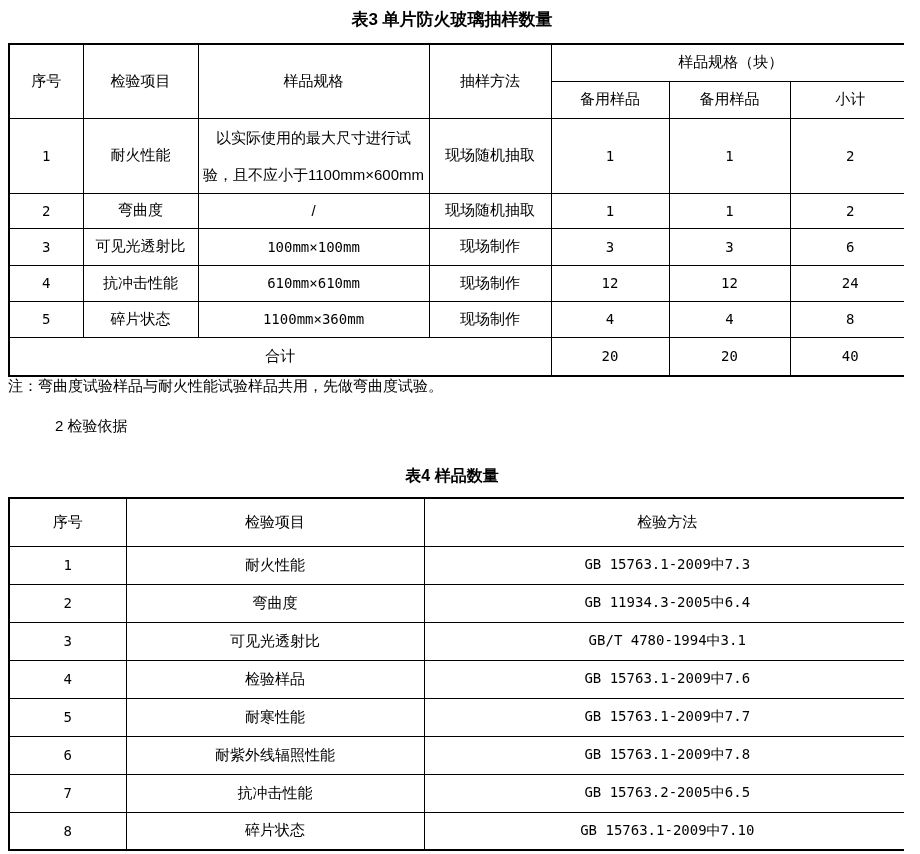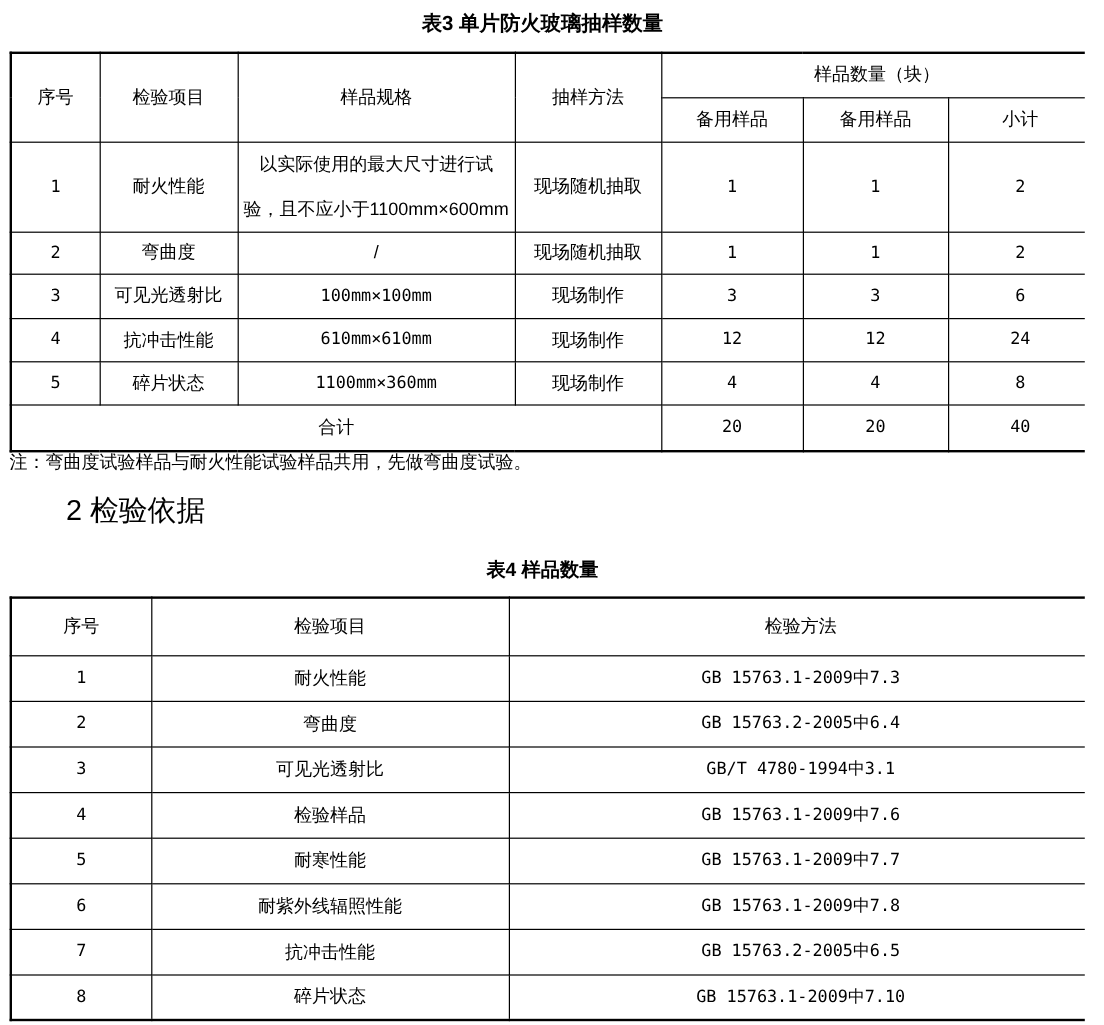--- a/index.html
+++ b/index.html
@@ -60,21 +60,21 @@
     font-family: "DejaVu Sans Mono", "Liberation Mono", monospace;
     font-size: 14px;
   }
   .note {
     margin: 0 0 0 8px;
     font-size: 15px;
     line-height: 18px;
   }
   .section-heading {
     margin: 19px 0 0 55px;
-    font-size: 24px;
+    font-size: 15px;
     line-height: 24px;
   }
 </style>
 </head>
 <body>
 
 <div class="page">
 
   <div class="tbl-title" id="t3-title">表3 单片防火玻璃抽样数量</div>
 
@@ -87,21 +87,21 @@
         <col style="width:118px">
         <col style="width:121px">
         <col style="width:121px">
     </colgroup>
     <tbody>
       <tr class="h1">
         <td rowspan="2">序号</td>
         <td rowspan="2">检验项目</td>
         <td rowspan="2">样品规格</td>
         <td rowspan="2">抽样方法</td>
-        <td colspan="3">样品数量（块）</td>
+        <td colspan="3">样品规格（块）</td>
       </tr>
       <tr class="h2">
         <td>备用样品</td>
         <td>备用样品</td>
         <td>小计</td>
       </tr>
 
       <tr class="r1">
         <td class="mono">1</td>
         <td>耐火性能</td>
@@ -176,21 +176,21 @@
         <td>检验方法</td>
       </tr>
       <tr class="row">
         <td class="mono">1</td>
         <td>耐火性能</td>
         <td class="mono">GB 15763.1-2009中7.3</td>
       </tr>
       <tr class="row">
         <td class="mono">2</td>
         <td>弯曲度</td>
-        <td class="mono">GB 15763.2-2005中6.4</td>
+        <td class="mono">GB 11934.3-2005中6.4</td>
       </tr>
       <tr class="row">
         <td class="mono">3</td>
         <td>可见光透射比</td>
         <td class="mono">GB/T 4780-1994中3.1</td>
       </tr>
       <tr class="row">
         <td class="mono">4</td>
         <td>检验样品</td>
         <td class="mono">GB 15763.1-2009中7.6</td>

